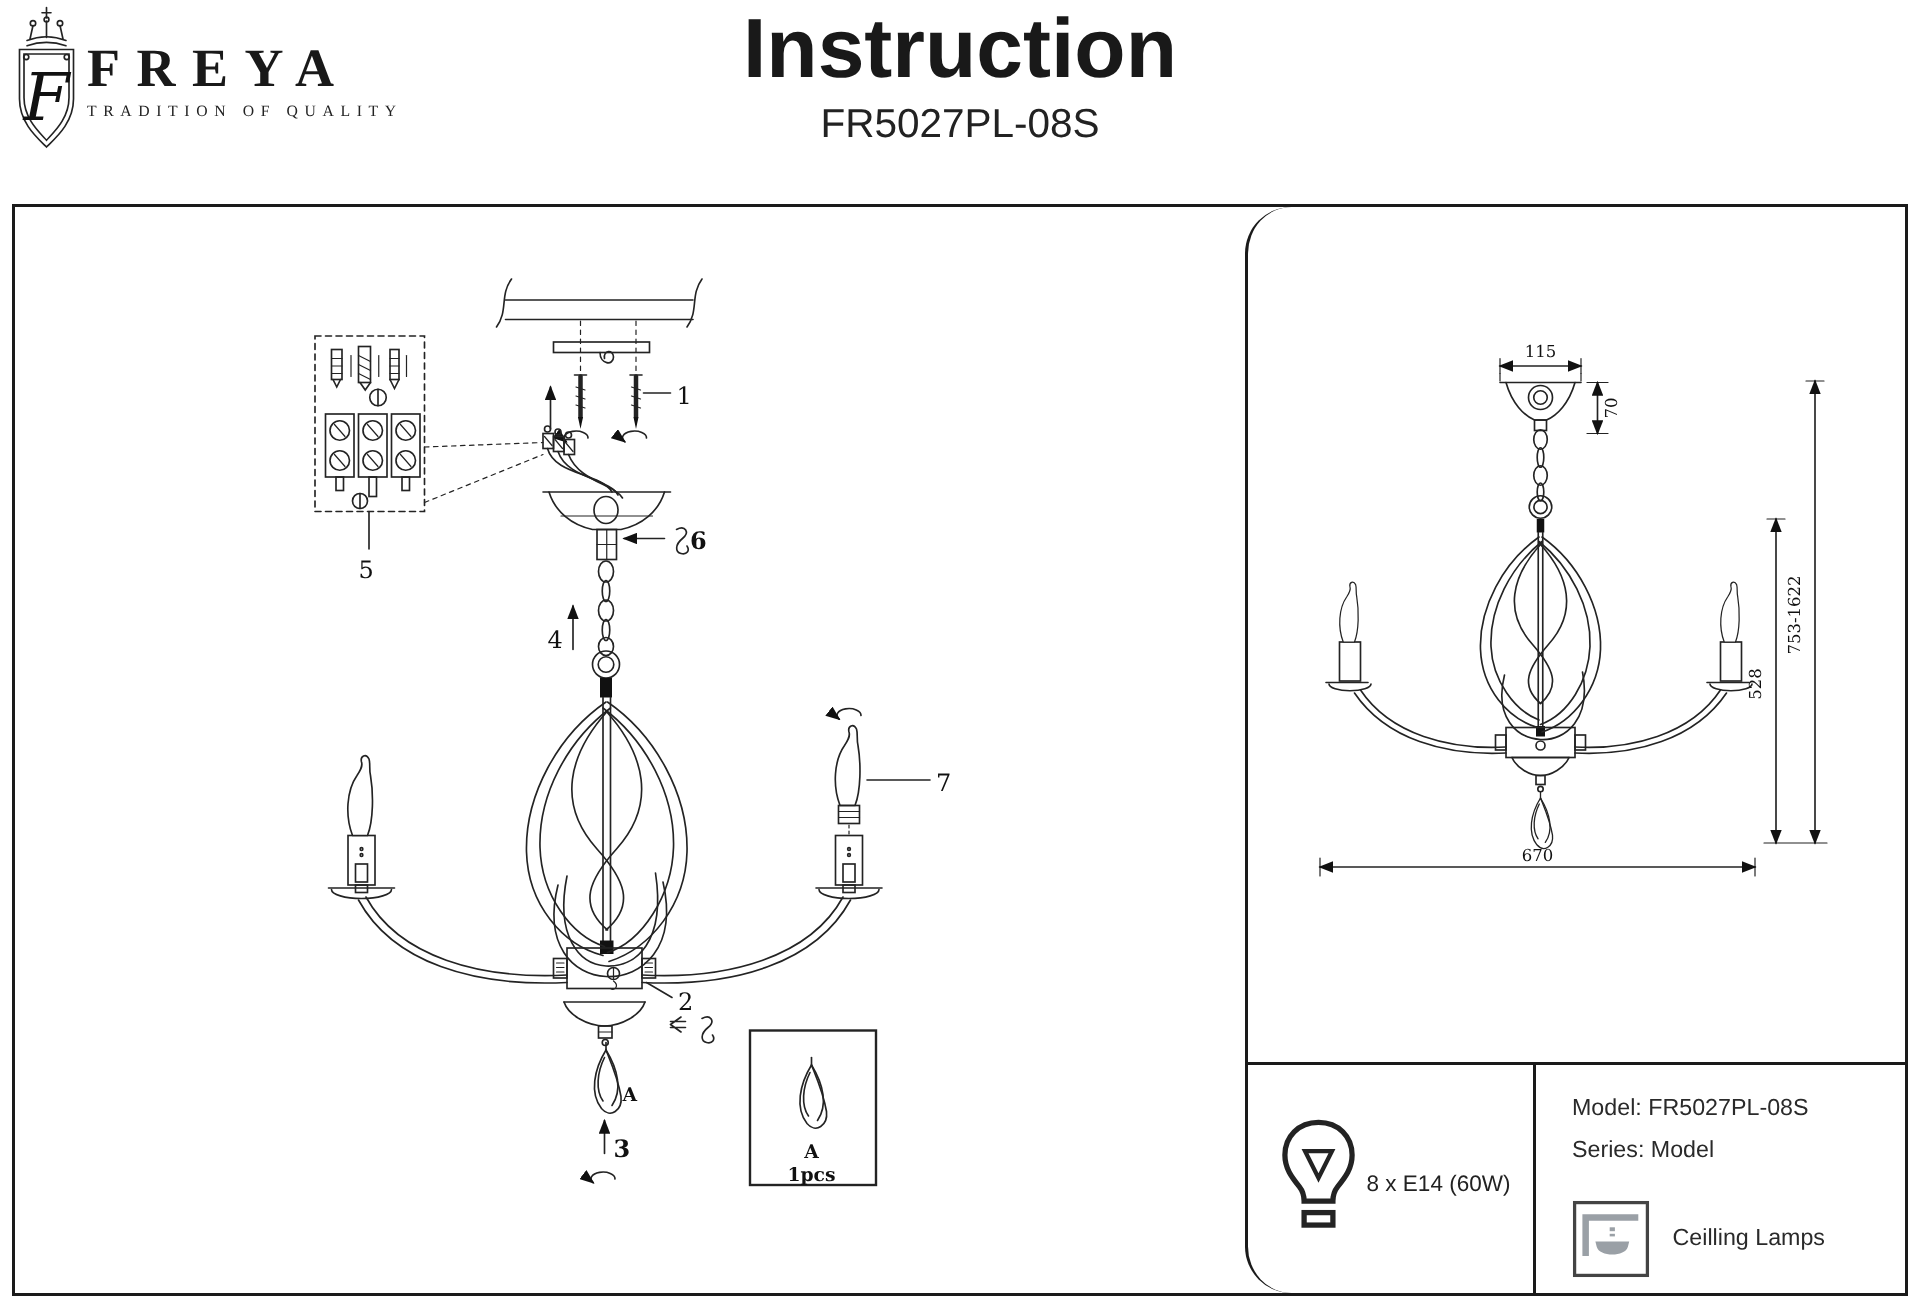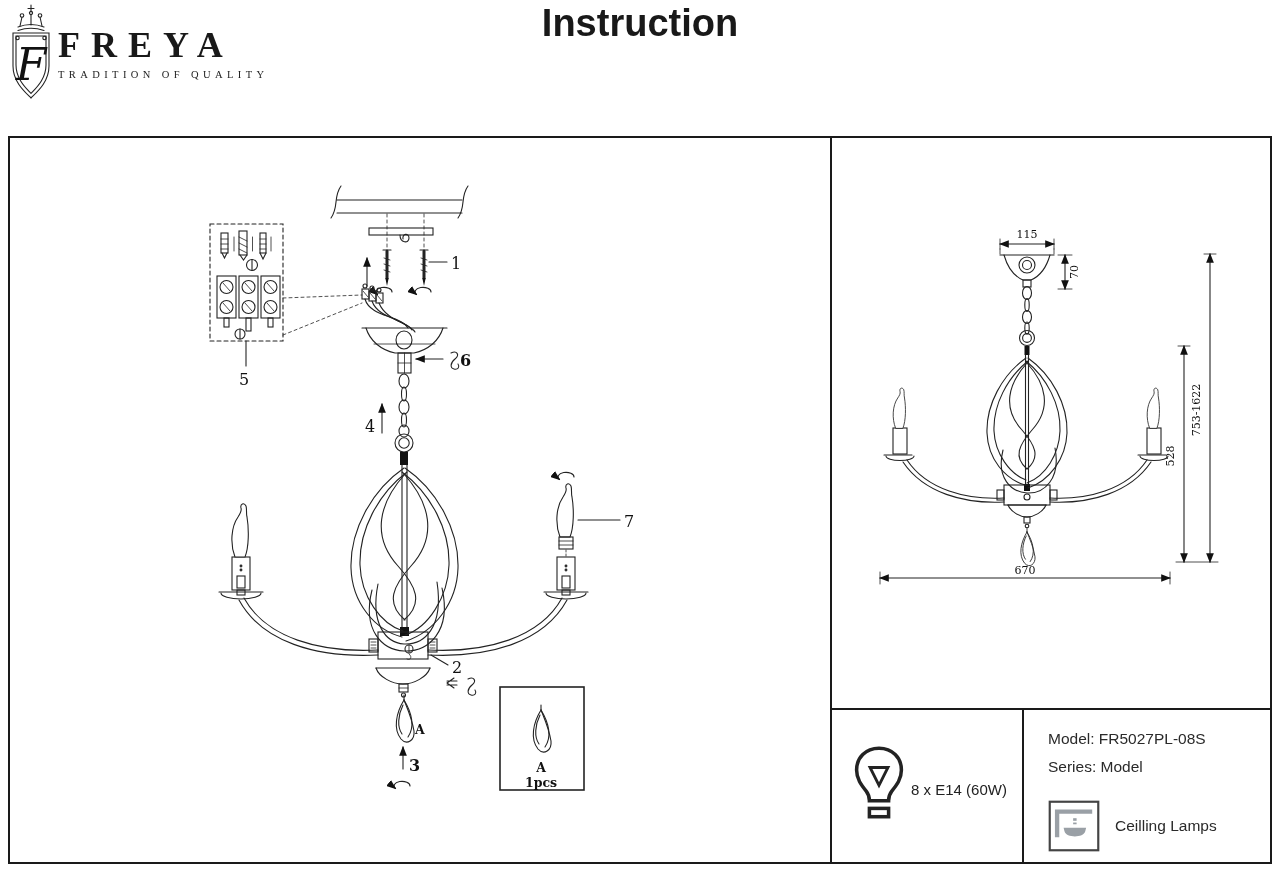--- a/index.html
+++ b/index.html
@@ -7,28 +7,28 @@
         font-family:"Liberation Sans",sans-serif;color:#1a1a1a;}
   
   .logo-wrap{position:absolute;left:8px;top:4px;width:300px;height:100px;}
   .logo-svg{position:absolute;left:0;top:0;}
   .brand{position:absolute;left:50px;top:20px;}
   .brand-name{font-family:"Liberation Serif",serif;font-size:36px;font-weight:600;
               letter-spacing:11px;color:#191919;white-space:nowrap;}
   .brand-tag{font-family:"Liberation Serif",serif;font-size:10.5px;letter-spacing:4.4px;
              color:#222;margin-top:3px;white-space:nowrap;}
   .title-block{position:absolute;left:50%;top:4px;transform:translateX(-50%);text-align:center;}
-  .doc-title{font-size:38px;font-weight:bold;line-height:1.0;color:#191919;}
+  .doc-title{font-size:56px;font-weight:bold;line-height:1.0;color:#191919;}
   .doc-model{font-size:27px;color:#222;margin-top:7px;}
   
   .sheet{position:absolute;left:8px;top:136px;width:1264px;height:728px;
          border:2px solid #1a1a1a;box-sizing:border-box;}
   .panel-left{position:absolute;left:0;top:0;width:820px;height:724px;}
   .panel-right{position:absolute;left:820px;top:0;width:440px;height:724px;
-               border-left:2px solid #1a1a1a;box-sizing:border-box;}
+               border-left:2px solid #1a1a1a;box-sizing:border-box;border-radius:31px;}
   .info-row{position:absolute;left:0;bottom:0;width:438px;height:154px;
             border-top:2px solid #1a1a1a;box-sizing:border-box;display:flex;}
   .bulb-cell{width:192px;border-right:2px solid #1a1a1a;box-sizing:border-box;
              display:flex;align-items:center;justify-content:center;}
   .bulb-label{font-size:15px;color:#222;margin-top:6px;}
   .detail-cell{flex:1;padding:20px 12px 0 24px;}
   .spec-line{font-size:15.5px;color:#2a2a2a;margin-bottom:10px;}
   .category-row{margin-top:24px;display:flex;align-items:center;gap:15px;}
   .category-label{font-size:15.5px;color:#2a2a2a;}
   
@@ -69,20 +69,21 @@
       <text x="23" y="76" text-anchor="middle" style="font-family:'DejaVu Serif',serif;font-style:italic;font-size:44px;">F</text>
     </svg>
     <div class="brand">
       <div class="brand-name">FREYA</div>
       <div class="brand-tag">TRADITION OF QUALITY</div>
     </div>
   </div>
 
   <div class="title-block">
     <div class="doc-title">Instruction</div>
+    <div class="doc-model">FR5027PL-08S</div>
   </div>
 
   <div class="sheet">
 
     <div class="panel-left">
       <svg class="draw" width="820" height="724" viewBox="0 0 820 724">
         <defs>
           <pattern id="hatch" patternUnits="userSpaceOnUse" width="6" height="6">
             <path d="M0,6 L6,0" style="stroke:#3a3a3a;stroke-width:0.9;fill:none"></path>
           </pattern>

